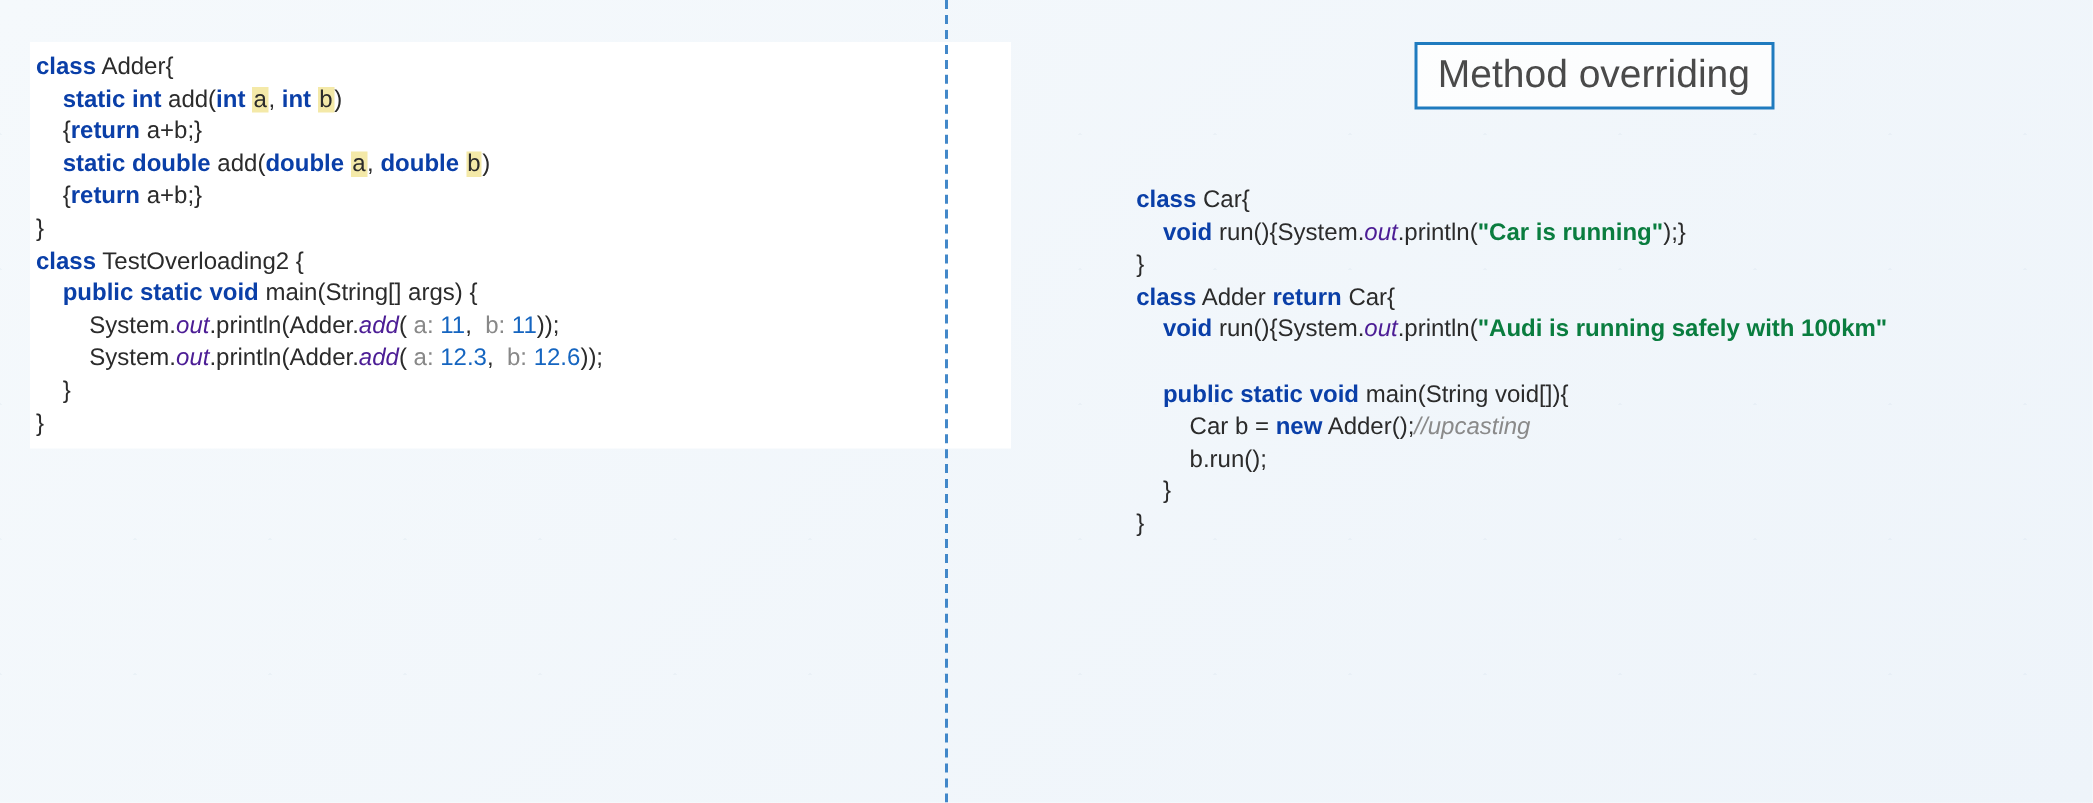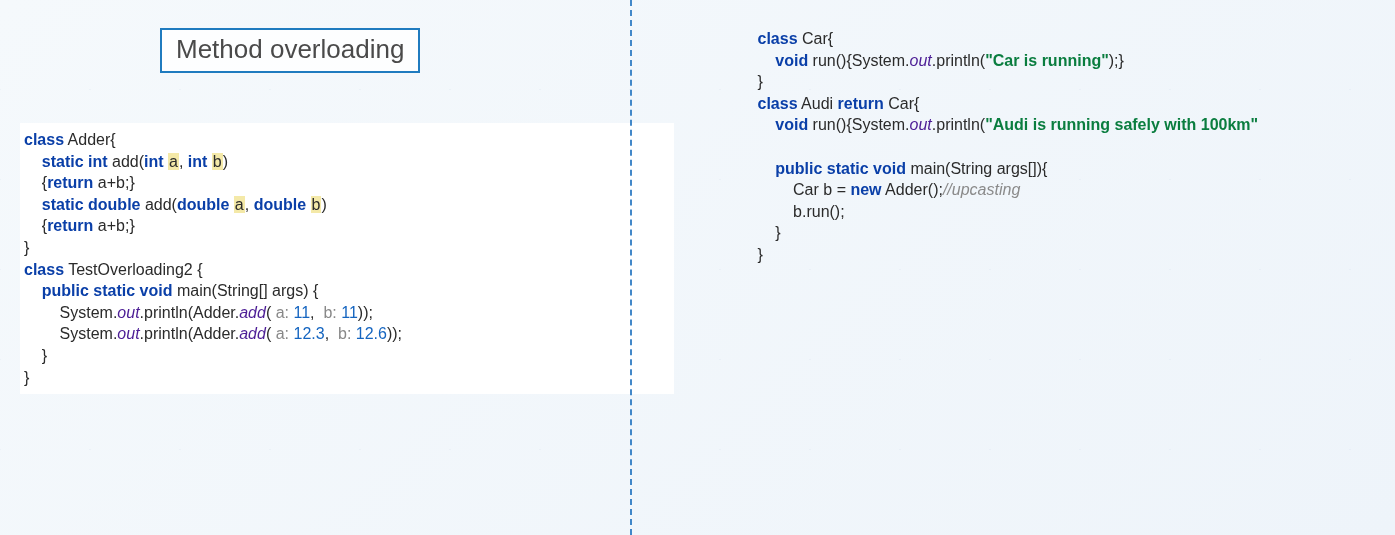--- a/index.html
+++ b/index.html
@@ -81,46 +81,46 @@
   .cmt  { color: #8a8a8a; font-style: italic; }  
   .hint { color: #888888; }                      
   .hl   { background: #f4e9a8; padding: 0 1px; } 
 </style>
 </head>
 <body>
 
 <div class="layout">
 
   <div class="panel-left">
-    <div class="title-box">Method overloading</div>
 
     <pre class="code"><span class="kw">class</span><span> Adder{</span>
     <span class="kw">static</span> <span class="kw">int</span><span> add(</span><span class="kw">int </span><span class="hl">a</span><span>, </span><span class="kw">int </span><span class="hl">b</span><span>)</span>
     <span>{</span><span class="kw">return</span><span> a+b;}</span>
     <span class="kw">static</span> <span class="kw">double</span><span> add(</span><span class="kw">double </span><span class="hl">a</span><span>, </span><span class="kw">double </span><span class="hl">b</span><span>)</span>
     <span>{</span><span class="kw">return</span><span> a+b;}</span>
 <span>}</span>
 <span class="kw">class</span><span> TestOverloading2 {</span>
     <span class="kw">public</span> <span class="kw">static</span> <span class="kw">void</span><span> main(String[] args) {</span>
         <span>System.</span><span class="fld">out</span><span>.println(Adder.</span><span class="fld">add</span><span>( </span><span class="hint">a:</span><span class="num"> 11</span><span>,  </span><span class="hint">b:</span><span class="num"> 11</span><span>));</span>
         <span>System.</span><span class="fld">out</span><span>.println(Adder.</span><span class="fld">add</span><span>( </span><span class="hint">a:</span><span class="num"> 12.3</span><span>,  </span><span class="hint">b:</span><span class="num"> 12.6</span><span>));</span>
 <span>    }</span>
 <span>}</span></pre>
   </div>
 
   <div class="divider"></div>
 
   <div class="panel-right">
+    <div class="title-box">Method overriding</div>
 
     <pre class="code"><span class="kw">class</span><span> Car{</span>
     <span class="kw">void</span><span> run(){System.</span><span class="fld">out</span><span>.println(</span><span class="str">"Car is running"</span><span>);}</span>
 <span>}</span>
-<span class="kw">class</span><span> Audi </span><span class="kw">return</span><span> Car{</span>
+<span class="kw">class</span><span> Adder </span><span class="kw">return</span><span> Car{</span>
     <span class="kw">void</span><span> run(){System.</span><span class="fld">out</span><span>.println(</span><span class="str">"Audi is running safely with 100km"</span>
 <span></span>
-    <span class="kw">public</span> <span class="kw">static</span> <span class="kw">void</span><span> main(String args[]){</span>
+    <span class="kw">public</span> <span class="kw">static</span> <span class="kw">void</span><span> main(String void[]){</span>
         <span>Car b = </span><span class="kw">new</span><span> Adder();</span><span class="cmt">//upcasting</span>
 <span>        b.run();</span>
 <span>    }</span>
 <span>}</span></pre>
   </div>
 
 </div>
 
 </body></html>

